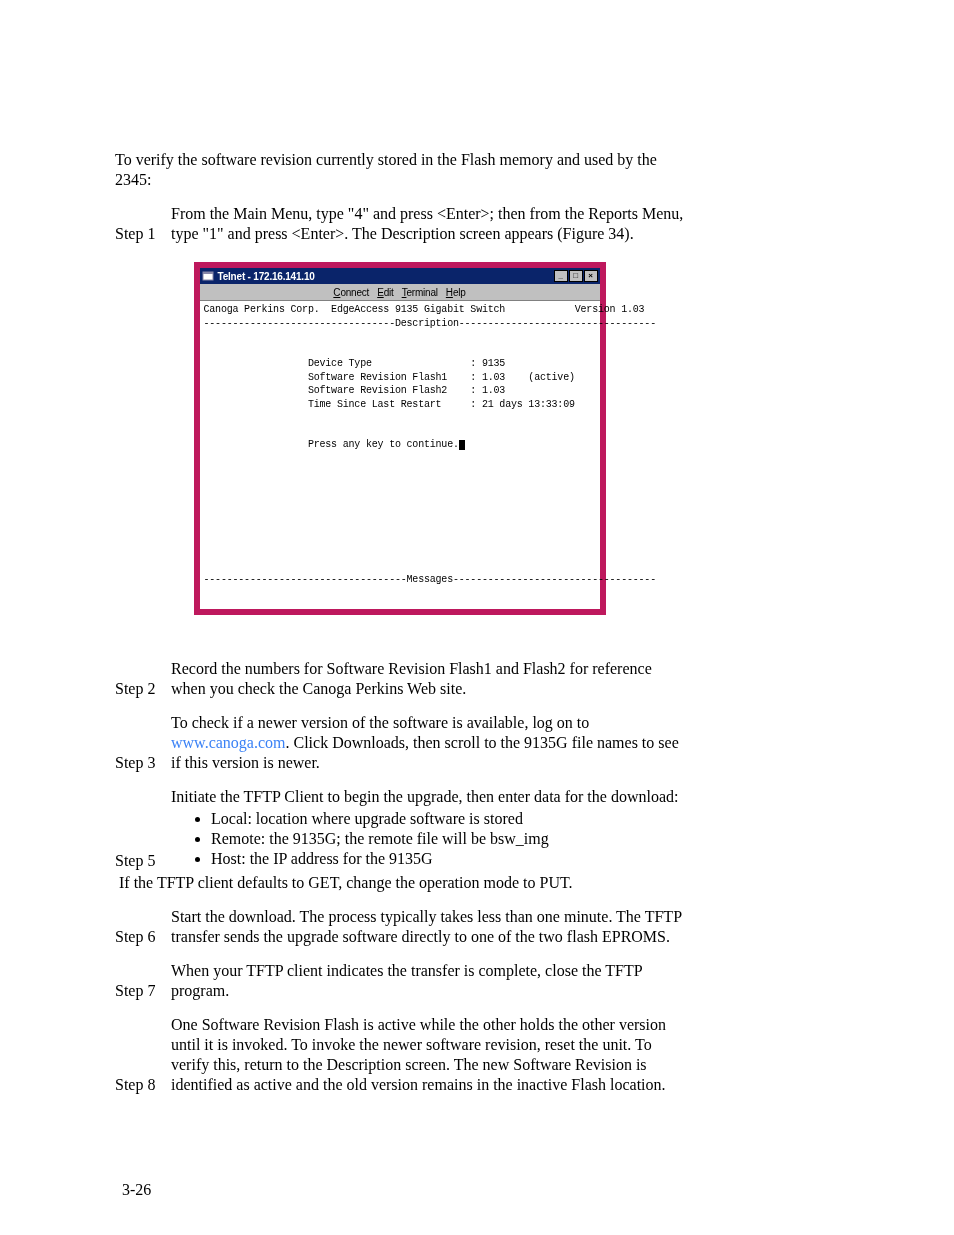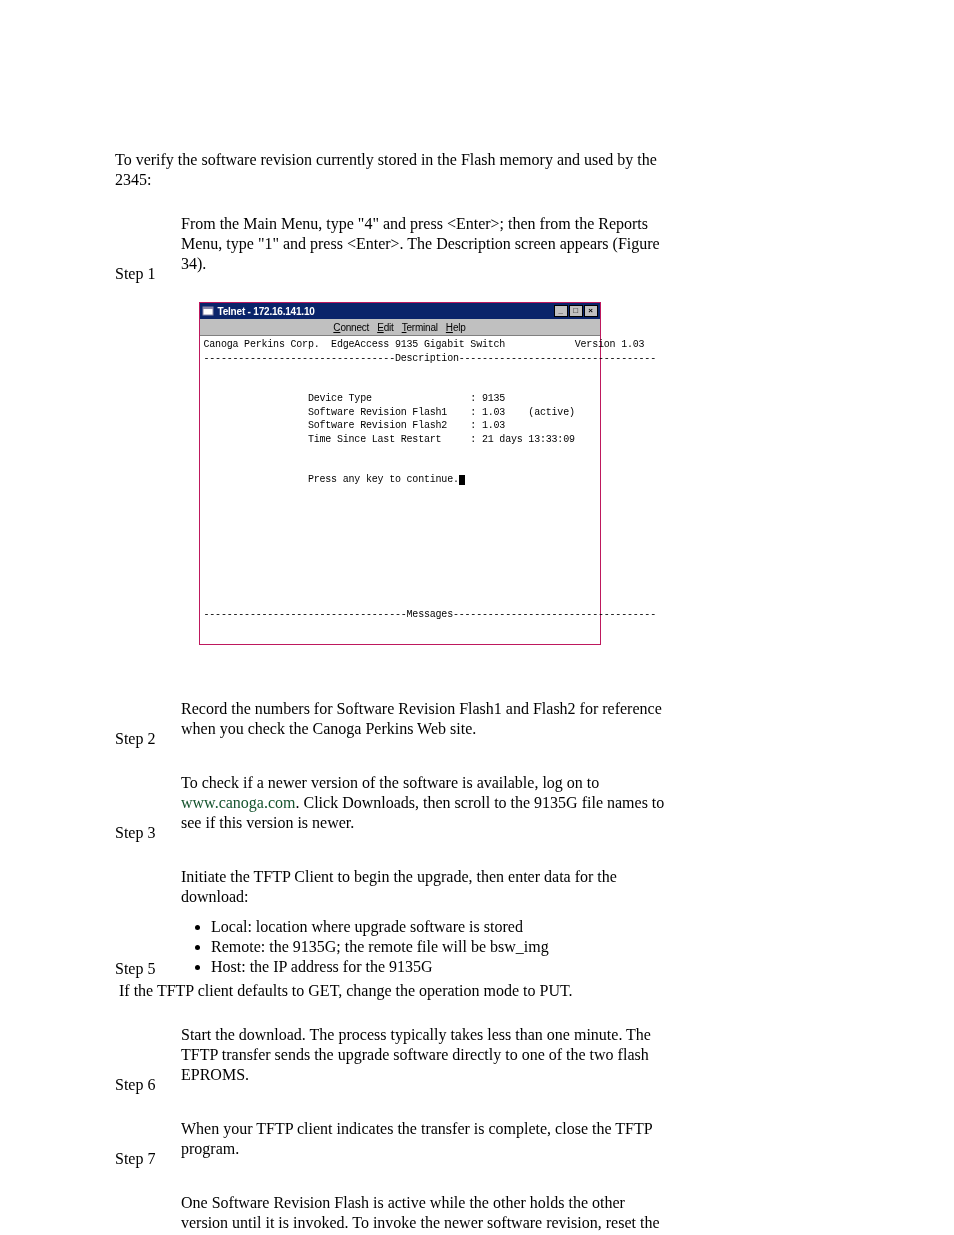--- a/index.html
+++ b/index.html
@@ -27,54 +27,54 @@
     line-height: 1.25;
     align-items: flex-end;
   }
   .step-label {
     flex: 0 0 56px;
   }
   .step-body {
     flex: 1;
   }
   .step-body p {
-    margin: 10px;
+    margin: 0;
   }
   .bullets {
     margin: 2px 0 2px 0;
     padding-left: 40px;
   }
   .bullets li {
     margin: 0;
     line-height: 1.25;
   }
   .after-bullets {
     margin: 0 0 14px 4px;
     line-height: 1.25;
   }
   a.link {
-    color: #14532d;
+    color: #3b82f6;
     text-decoration: none;
   }
   .page-num {
     position: absolute;
     left: 122px;
     bottom: 36px;
     font-size: 16px;
   }
   .figure-wrap {
     width: 100%;
     display: flex;
     justify-content: center;
     margin: 18px 0 44px 0;
   }
   
   .telnet {
     width: 400px;
-    border: 1px solid #be185d;
+    border: 6px solid #be185d;
     background: #0f766e;
     font-family: "Courier New", monospace;
     font-size: 10px;
     letter-spacing: -0.2px;
   }
   .titlebar {
     background: linear-gradient(#0a246a, #0a246a);
     color: #fff;
     height: 16px;
     display: flex;

